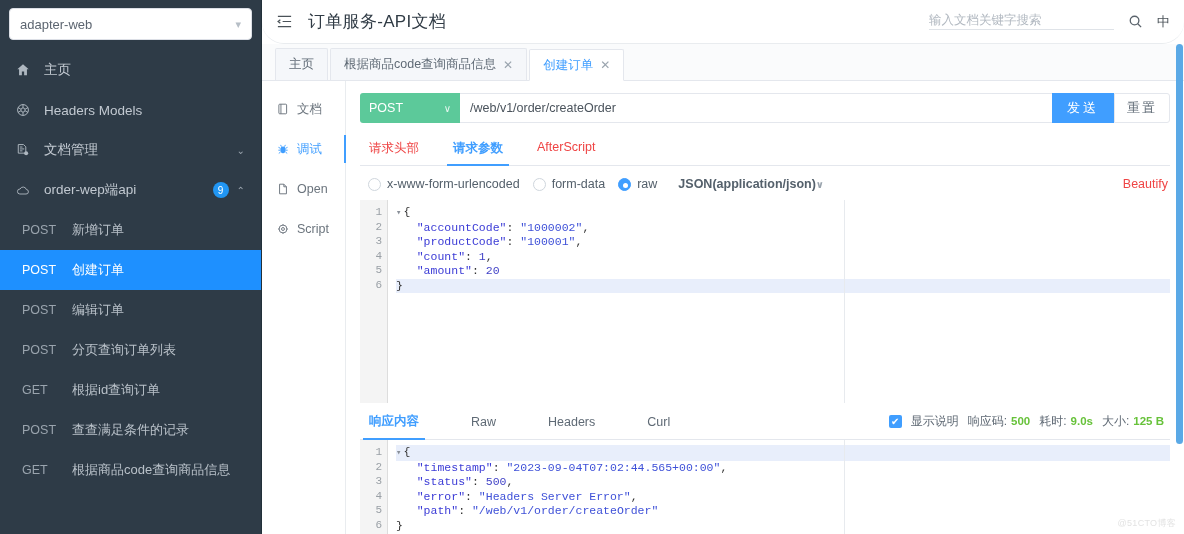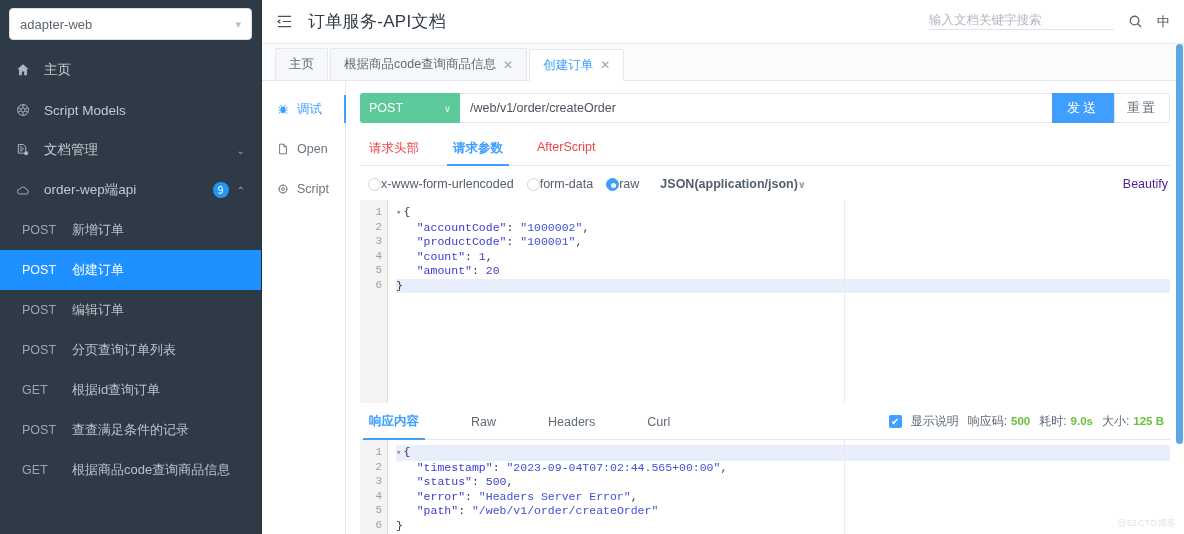--- a/index.html
+++ b/index.html
@@ -47,21 +47,21 @@
   .api-item .m { width: 50px; font-size: 12.5px; color: #9aa4ae; }
   .api-item.active { background: #1e90ff; color: #fff; }
   .api-item.active .m { color: #fff; }
 
   
   .main { flex: 1; display: flex; flex-direction: column; background: #fff;
           position: relative; min-width: 0; }
 
   .topbar {
     height: 44px; display: flex; align-items: center; padding: 0 14px;
-    border-bottom: 1px solid #e9ecef; background: #fff;
+    border-bottom: 1px solid #e9ecef; background: #fff; border-radius: 22px;
   }
   .collapse-icon { width: 18px; height: 18px; color: #4a5258; margin-right: 14px;
                    display: flex; align-items: center; cursor: pointer; }
   .app-title { font-size: 17px; color: #303b45; letter-spacing: .3px; }
   .topbar-right { margin-left: auto; display: flex; align-items: center; gap: 14px; }
   .search-wrap { display: flex; align-items: center; border-bottom: 1px solid #dfe3e8;
                  padding-bottom: 2px; width: 185px; }
   .search-wrap input {
     border: 0; outline: none; font-size: 12.5px; color: #606a75;
     width: 100%; background: transparent; font-family: inherit;
@@ -134,32 +134,32 @@
              padding-left: 7px; }
   .subtabs .st { font-size: 12.5px; color: #ef4444; padding: 9px 2px 8px 2px;
                  cursor: pointer; position: relative; }
   .subtabs .st.active { color: #409eff; font-weight: bold; }
   .subtabs .st.active::after {
     content: ''; position: absolute; left: -4px; right: -4px; bottom: -1px;
     height: 2px; background: #409eff;
   }
 
   .radios { display: flex; align-items: center; gap: 13px; padding: 11px 2px 9px 8px; }
-  .radio { display: flex; align-items: center; gap: 0; font-size: 12.5px;
+  .radio { display: flex; align-items: center; gap: 6px; font-size: 12.5px;
            color: #54606b; cursor: pointer; }
   .rdot { width: 13px; height: 13px; border-radius: 50%; border: 1px solid #cfd6dd;
           background: #fff; display: inline-block; position: relative; }
   .radio.on .rdot { border-color: #409eff; background: #409eff; }
   .radio.on .rdot::after {
     content: ''; position: absolute; left: 4px; top: 4px; width: 5px; height: 5px;
     background: #fff; border-radius: 50%;
   }
   .ctype { font-size: 12.5px; color: #54606b; margin-left: 8px; cursor: pointer; font-weight: bold; }
   .ctype .cc { font-size: 10px; color: #98a2ac; }
-  .beautify { margin-left: auto; color: #4c1d95; font-size: 12.5px; cursor: pointer; }
+  .beautify { margin-left: auto; color: #ef4444; font-size: 12.5px; cursor: pointer; }
 
   
   .editor { position: relative; display: flex; height: 203px; overflow: hidden; }
   .editor .sep { position: absolute; left: 484px; top: 0; bottom: 0; width: 1px;
                  background: #e7eaee; }
   .gutter { width: 28px; flex: 0 0 28px; background: #f4f4f4; border-right: 1px solid #dddddd;
             text-align: right; padding: 5px 5px 0 0; }
   .gutter div { font: 11px/14.5px "Liberation Mono","DejaVu Sans Mono",monospace;
                 color: #9aa0a6; }
   .code { flex: 1; padding: 5px 0 0 8px; background: #fff; }
@@ -221,21 +221,21 @@
 
 
     <div class="nav-item">
       <span class="ic">
         <svg width="14" height="14" viewBox="0 0 16 16" fill="none" stroke="currentColor" stroke-width="1.1">
             <circle cx="8" cy="8" r="6.2"></circle>
             <circle cx="8" cy="8" r="2.4"></circle>
             <path d="M8 1.8v3.8M8 10.4v3.8M2.3 5.2l3.3 1.9M10.4 8.9l3.3 1.9M13.7 5.2l-3.3 1.9M5.6 8.9l-3.3 1.9"></path>
           </svg>
       </span>
-      <span class="lbl">Script Models</span>
+      <span class="lbl">Headers Models</span>
     </div>
 
     <div class="nav-item">
       <span class="ic">
         <svg width="14" height="14" viewBox="0 0 16 16" fill="none" stroke="currentColor" stroke-width="1.1">
             <path d="M2.6 1.8h6l2.6 2.6v7.2h-8.6z"></path>
             <path d="M4.4 4.6h3M4.4 6.8h5M4.4 9h3"></path>
             <circle cx="11.6" cy="11.8" r="2.3" fill="currentColor" stroke="none"></circle>
           </svg>
       </span>
@@ -320,20 +320,29 @@
       </div>
       <div class="tab active">
         <span>创建订单</span>
         <span class="x">✕</span>
       </div>
     </div>
 
     <div class="body-row">
 
       <div class="mininav">
+        <div class="mi">
+          <span class="gi">
+            <svg width="12" height="12" viewBox="0 0 14 14" fill="none" stroke="currentColor" stroke-width="1.1">
+                <rect x="2.2" y="1.4" width="9" height="11.2" rx="1"></rect>
+                <path d="M4.6 1.4v11.2"></path>
+              </svg>
+          </span>
+          <span>文档</span>
+        </div>
         <div class="mi active">
           <span class="gi">
             <svg width="12" height="12" viewBox="0 0 14 14" fill="none" stroke="currentColor" stroke-width="1.1">
                 <ellipse cx="7" cy="8" rx="3.1" ry="4" fill="currentColor" stroke="none"></ellipse>
                 <path d="M3.9 6.2L1.7 5M3.9 8.4H1.6M4.1 10.6l-2 1.5M10.1 6.2L12.3 5M10.1 8.4h2.3M9.9 10.6l2 1.5M5.2 4.3L4.2 2.2M8.8 4.3l1-2.1"></path>
               </svg>
           </span>
           <span>调试</span>
         </div>
         <div class="mi">

